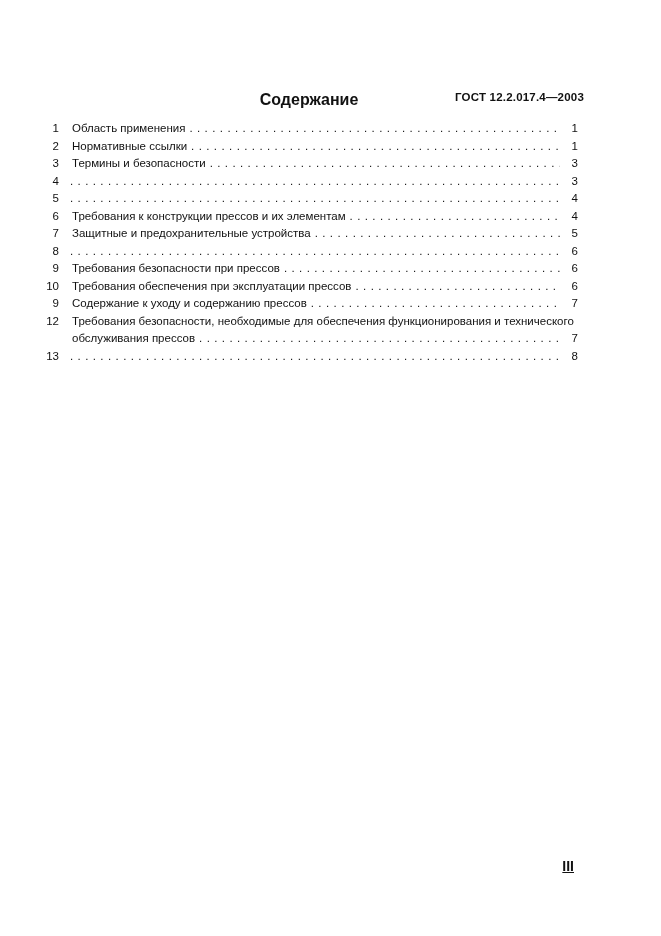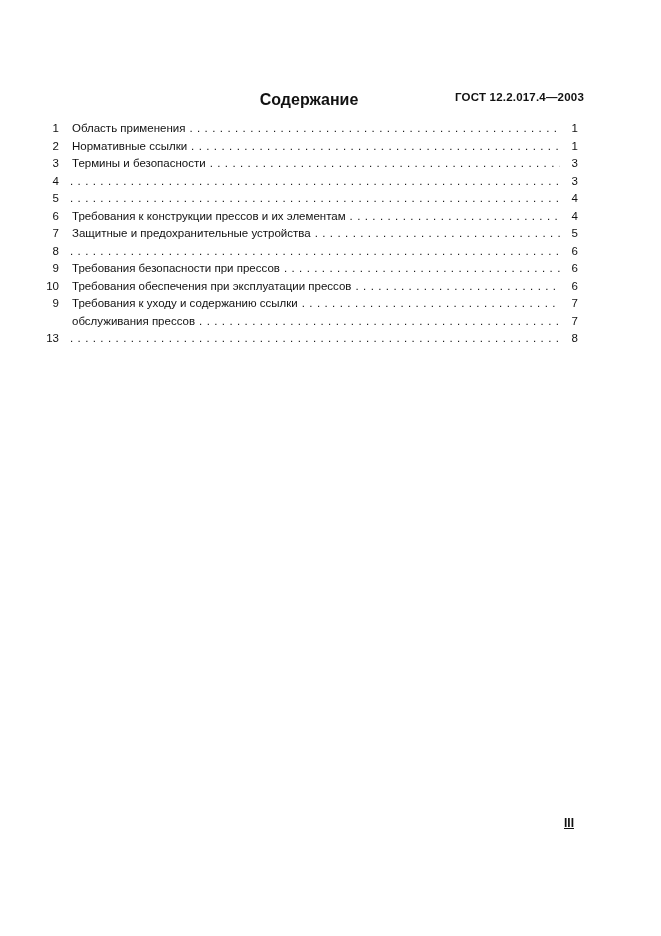--- a/index.html
+++ b/index.html
@@ -65,23 +65,23 @@
   .toc-leader::after {
     content: ". . . . . . . . . . . . . . . . . . . . . . . . . . . . . . . . . . . . . . . . . . . . . . . . . . . . . . . . . . . . . . . . . . . . . . . . . . . . . . . . . . . . . . . . . . . . . . . .";
   }
   .toc-page {
     flex: none;
     min-width: 14px;
     text-align: right;
   }
   .page-folio {
     position: absolute;
-    top: 816px;
+    top: 858px;
     right: 87px;
-    font-size: 12px;
+    font-size: 14px;
     font-weight: bold;
     text-decoration: underline;
   }
 </style>
 </head>
 <body>
 
 <div class="doc-header">ГОСТ 12.2.017.4—2003</div>
 
 <div class="toc-title">Содержание</div>
@@ -139,23 +139,28 @@
     <span class="toc-page">6</span>
   </div>
     <div class="toc-row">
     <span class="toc-num">10</span>
     <span class="toc-text">Требования обеспечения при эксплуатации прессов</span>
     <span class="toc-leader"></span>
     <span class="toc-page">6</span>
   </div>
     <div class="toc-row">
     <span class="toc-num">9</span>
-    <span class="toc-text">Требования к уходу и содержанию ссылки</span>
+    <span class="toc-text">Содержание к уходу и содержанию прессов</span>
     <span class="toc-leader"></span>
     <span class="toc-page">7</span>
+  </div>
+    <div class="toc-row no-page">
+    <span class="toc-num">12</span>
+    <span class="toc-text">Требования безопасности, необходимые для обеспечения функционирования и технического</span>
+
   </div>
     <div class="toc-row">
     <span class="toc-num"></span>
     <span class="toc-text">обслуживания прессов</span>
     <span class="toc-leader"></span>
     <span class="toc-page">7</span>
   </div>
     <div class="toc-row">
     <span class="toc-num">13</span>
     <span class="toc-leader"></span>

